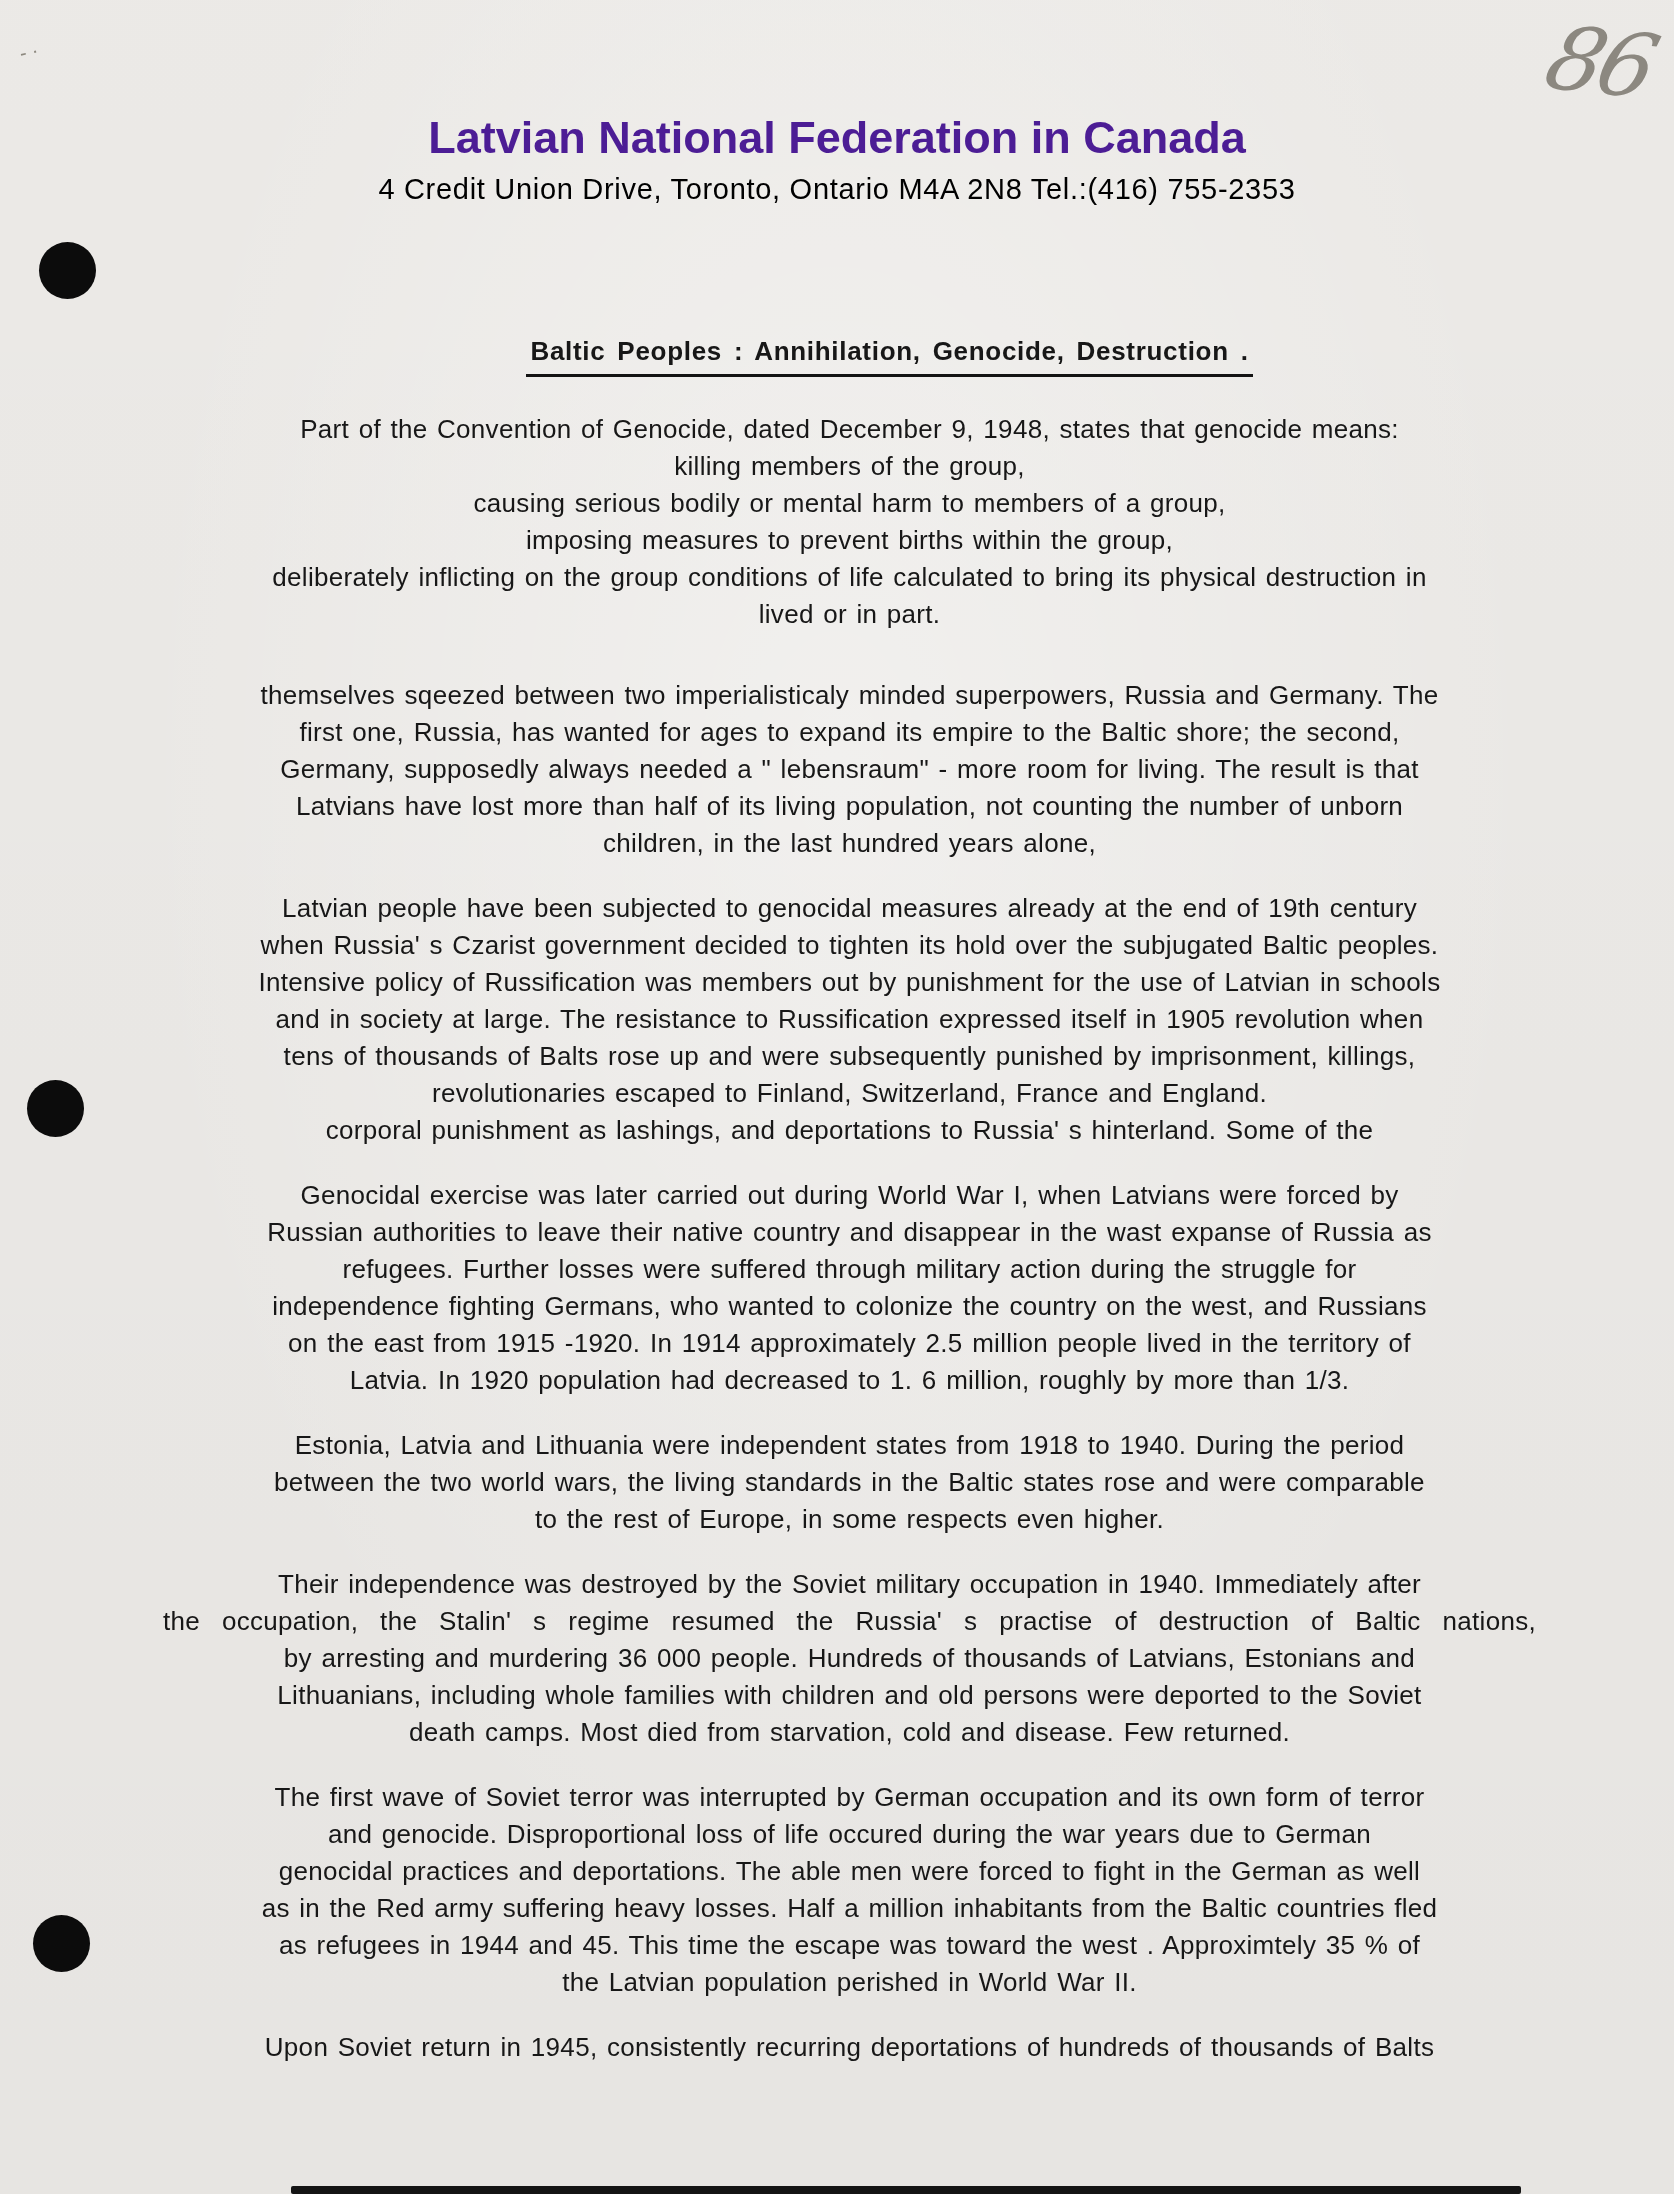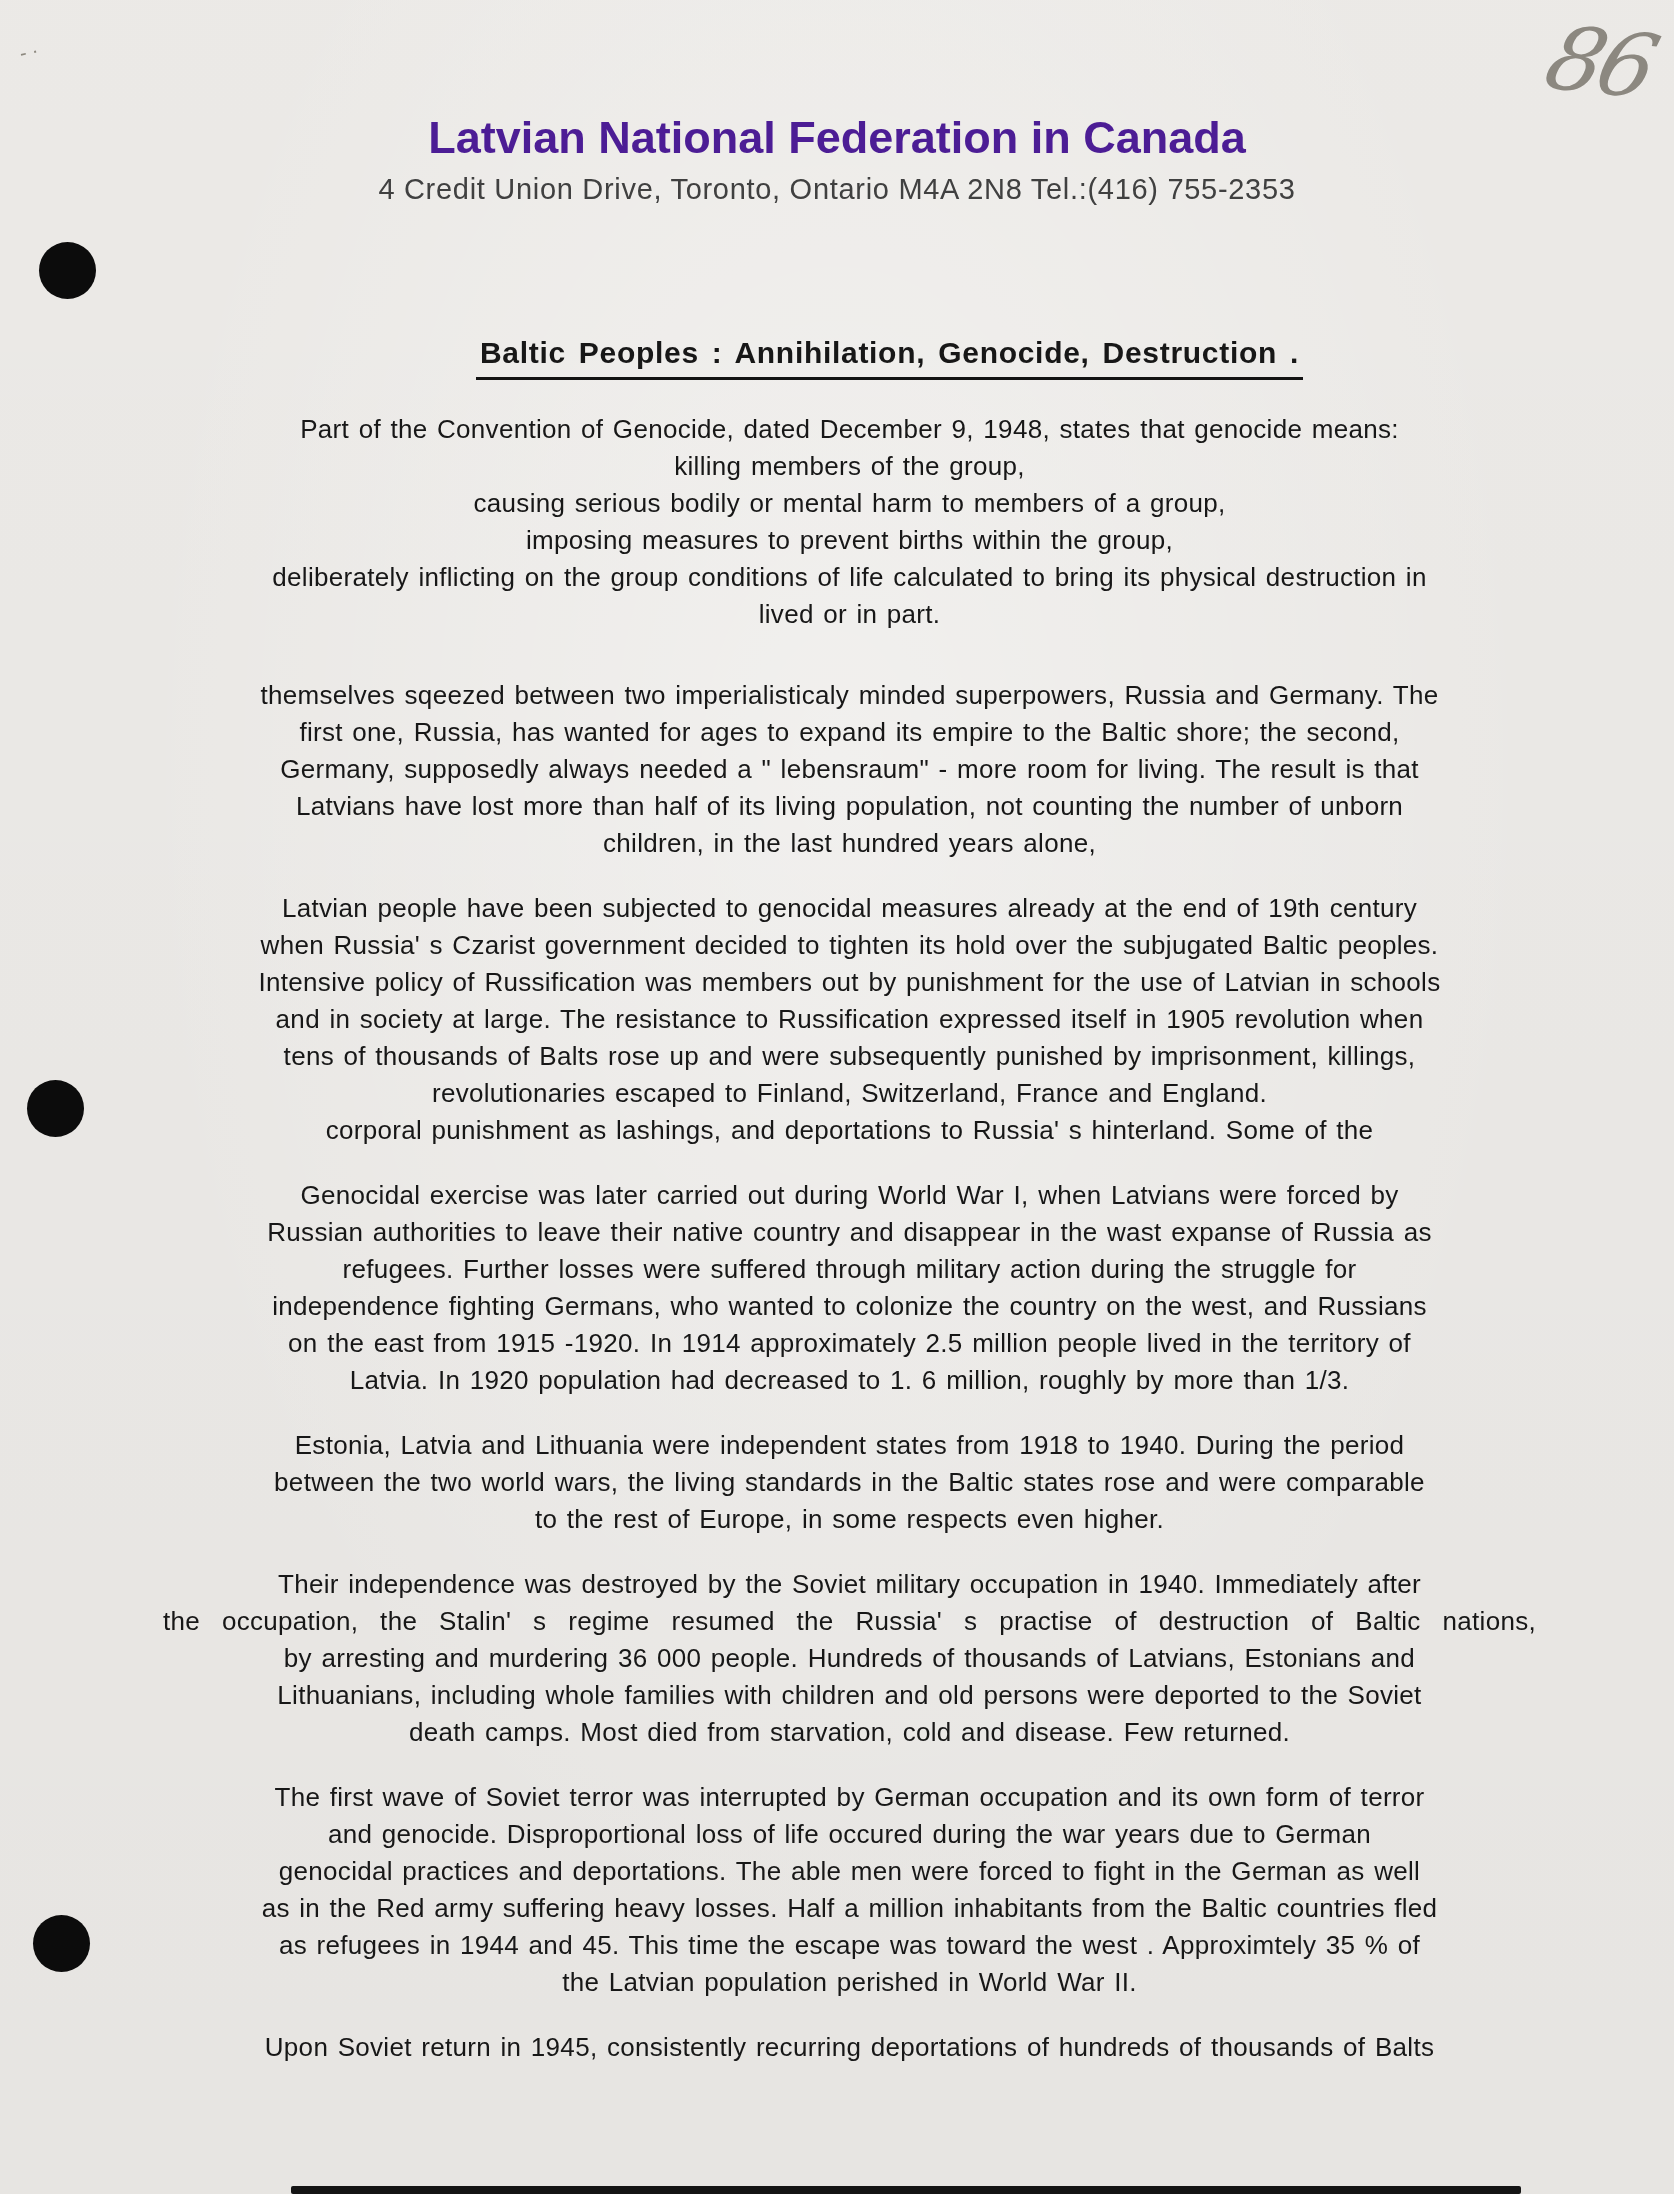--- a/index.html
+++ b/index.html
@@ -41,27 +41,27 @@
   }
   .hole-1{left:39px;top:242px;}
   .hole-2{left:26.6px;top:1080px;}
   .hole-3{left:33px;top:1915px;}
   .letterhead{position:absolute;left:0;top:112px;width:1674px;text-align:center;}
   .org{
     font-size:45px;font-weight:bold;letter-spacing:0px;color:#4c1d95;
   }
   .addr{
     margin-top:9.3px;
-    font-size:29px;color:#404040;letter-spacing:0.7px;
+    font-size:29px;color:#000000;letter-spacing:0.7px;
   }
   .doc-title-wrap{
     position:absolute;left:163px;top:336px;width:1373px;text-align:center;
   }
   .doc-title{
-    font-size:30px;font-weight:bold;letter-spacing:0.7px;word-spacing:4px;
+    font-size:26px;font-weight:bold;letter-spacing:0.7px;word-spacing:4px;
     border-bottom:3.3px solid #131313;
     padding:0 4px 6.6px 4px;
     display:inline-block;
     margin-left:80px;
   }
   .body-text{
     position:absolute;left:163px;top:411px;width:1373px;
   }
   .para{margin:0 0 28px 0;}
   .para:first-child{margin-bottom:44px;}

